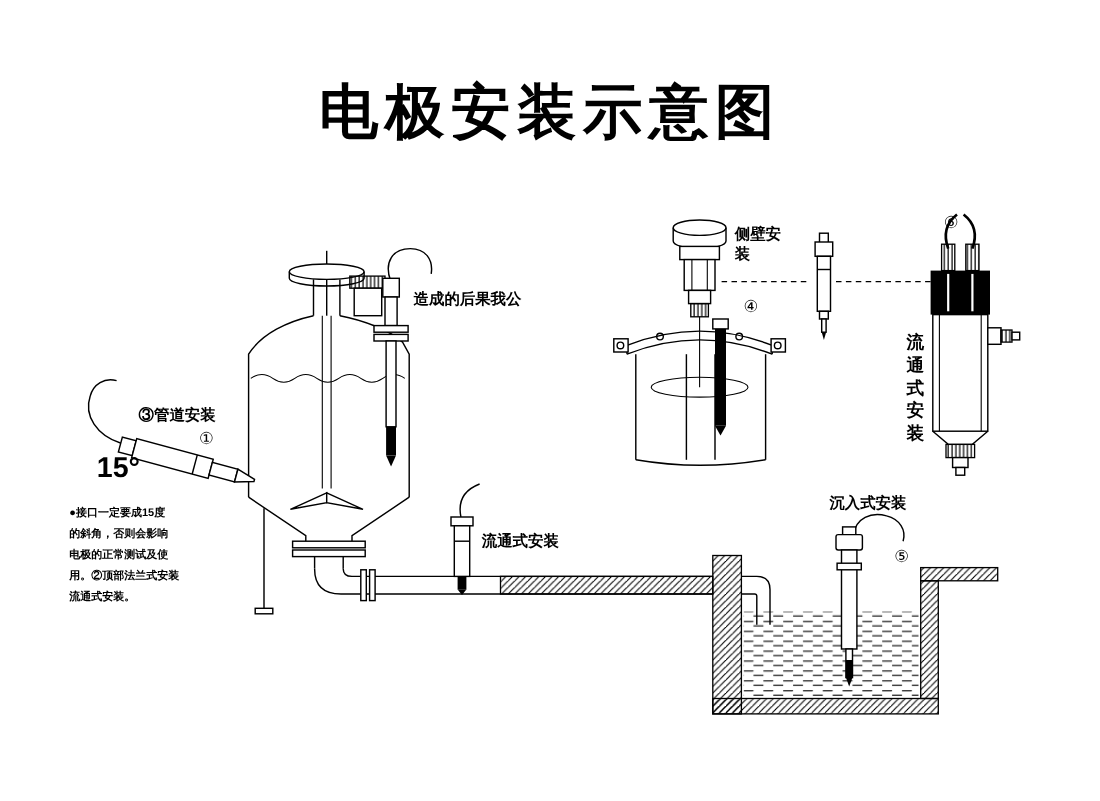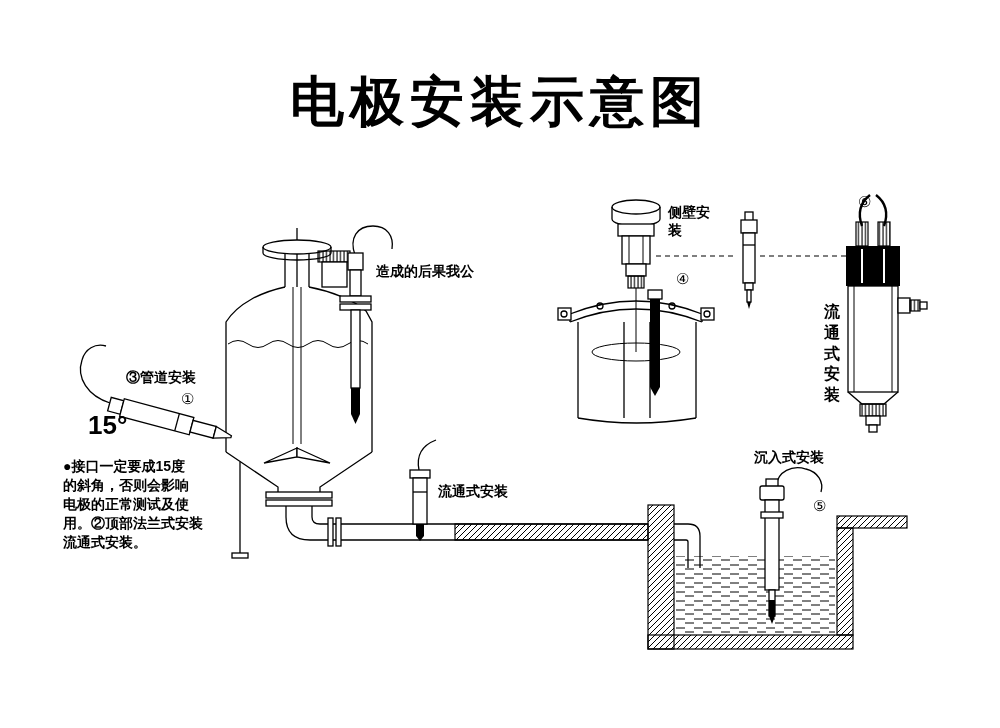--- a/index.html
+++ b/index.html
@@ -20,21 +20,21 @@
 
   
   .lbl{position:absolute;white-space:nowrap}
   .title{left:0;top:66px;width:1000px;text-align:center;
          font-family:"Liberation Serif",serif;font-size:54px;letter-spacing:6px;font-weight:600}
   .b14{font-size:14px;font-weight:bold}
   .b16{font-size:16px;font-weight:bold}
   .n15{font-size:15px}
   .angle{font-size:26px;font-weight:bold}
   .wrap{white-space:normal;word-break:break-all;line-height:1.3;text-align:left}
-  .warning{position:absolute;left:63px;top:457px;font-size:14px;font-weight:bold;line-height:19px}
+  .warning{position:absolute;left:63px;top:457px;font-size:10px;font-weight:bold;line-height:19px}
 </style>
 </head>
 <body>
 
 <div class="page">
 
   <svg width="1000" height="728" viewBox="0 0 1000 728">
     <defs>
       <pattern id="hatch" patternUnits="userSpaceOnUse" width="6" height="6">
         <path d="M-1,7 L7,-1" stroke="#000" stroke-width="1"></path>

